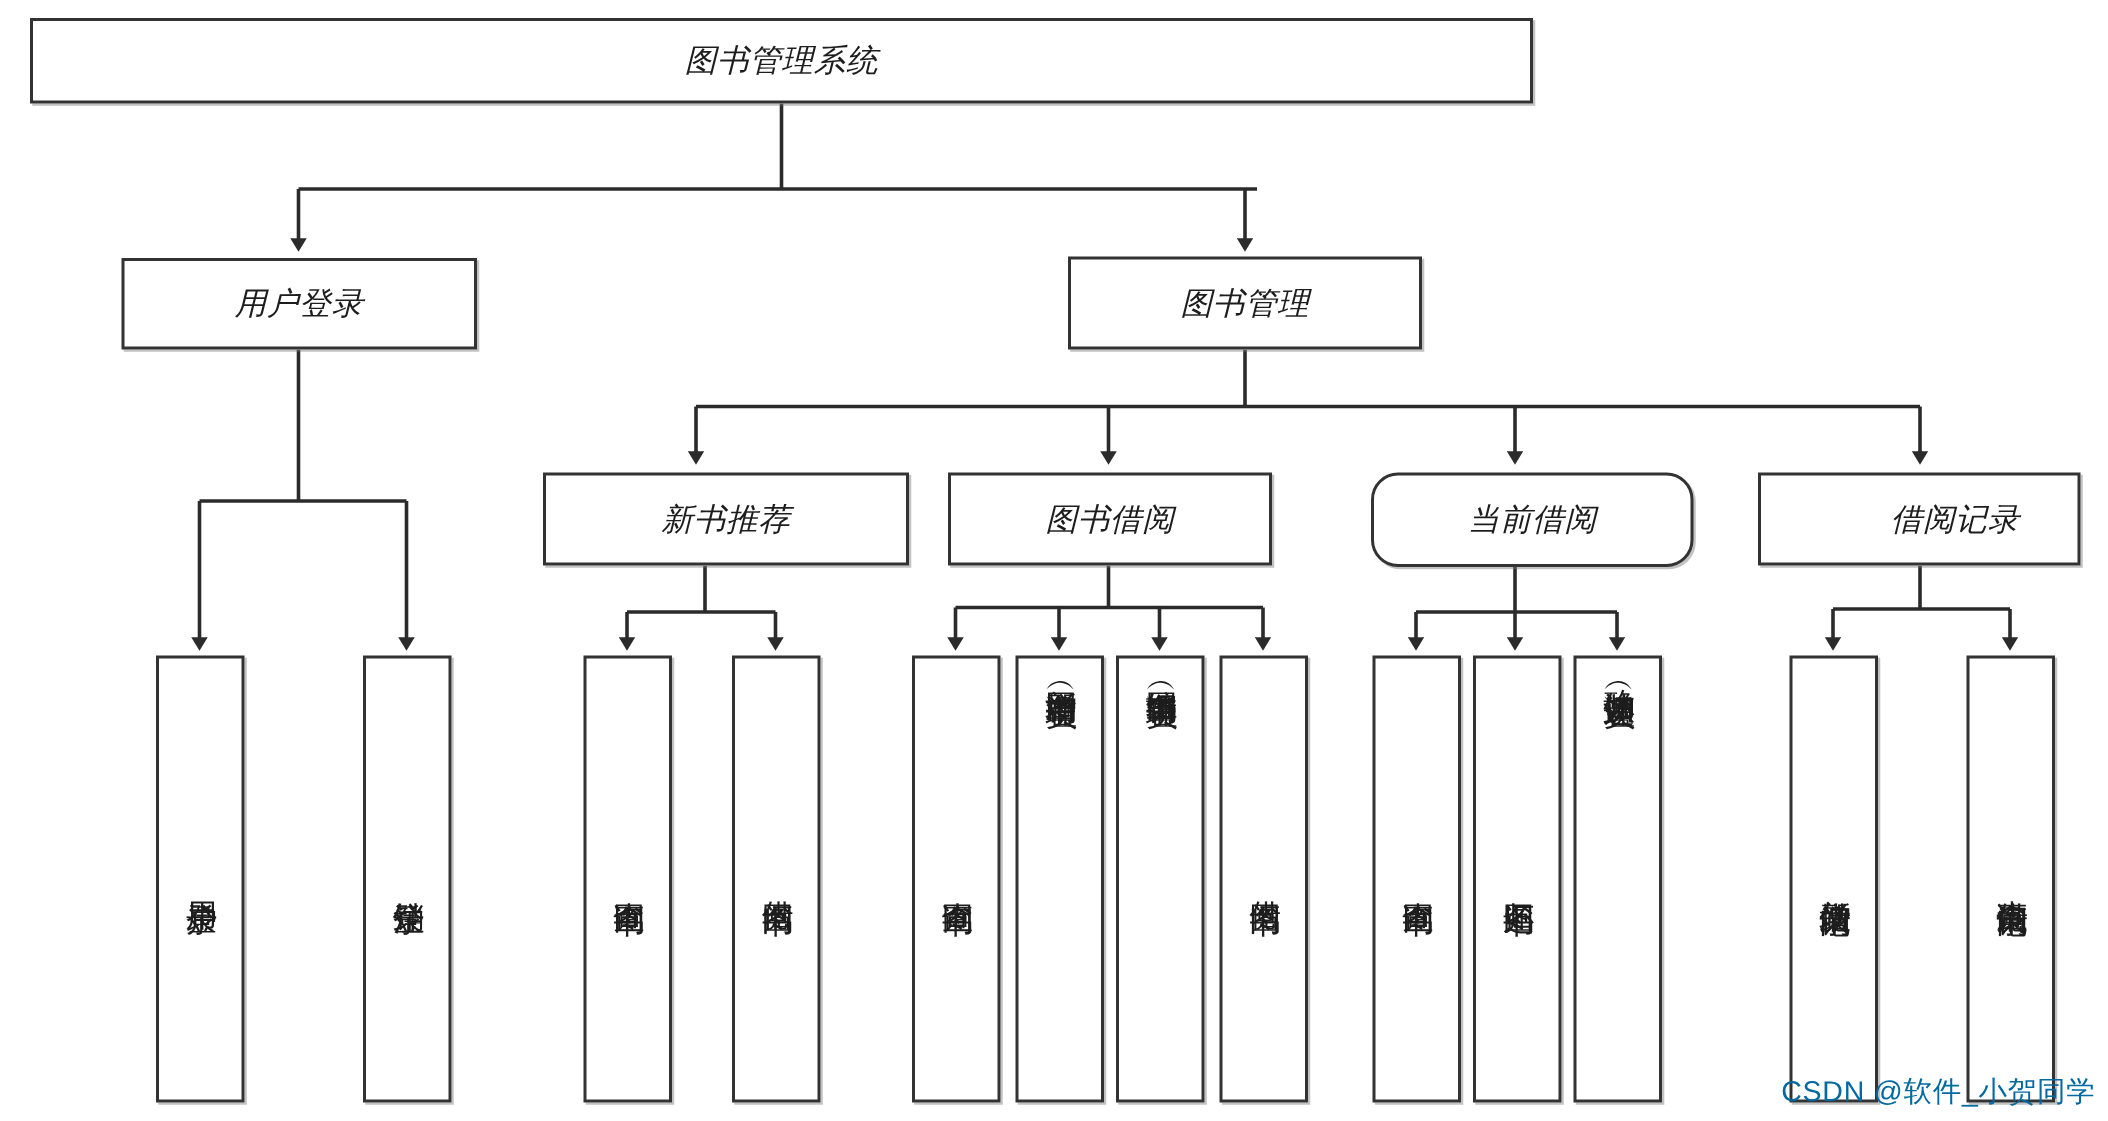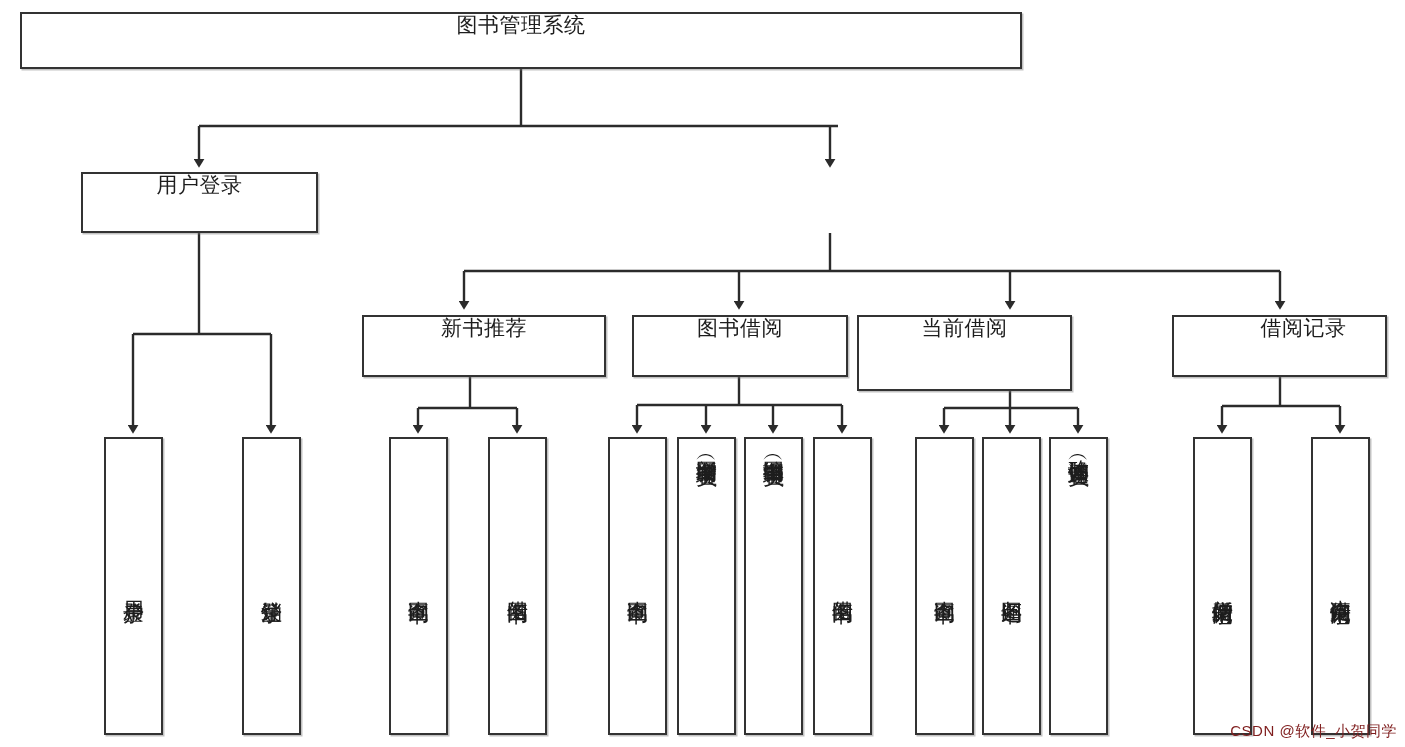--- a/index.html
+++ b/index.html
@@ -26,21 +26,23 @@
   }
   .node {
     position: absolute;
     box-sizing: border-box;
     background: #ffffff;
     border: 2.2px solid #333333;
     box-shadow: 1.5px 1.5px 0 rgba(120,120,120,0.45);
   }
   .node.horiz {
     display: flex;
+    align-items: center;
     justify-content: center;
+    font-style: italic;
   }
   .node.vert {
     display: flex;
     align-items: flex-start;
     justify-content: center;
     padding-top: 0;
   }
   .label-h {
     font-size: 21px;
     color: #1d1d1d;
@@ -66,22 +68,22 @@
   }
   .vwrap.top {
     align-items: flex-start;
     padding-top: 4px;
     box-sizing: border-box;
   }
   .watermark {
     position: absolute;
     right: 8px;
     bottom: 6px;
-    font-size: 15px;
-    color: #7f1d1d;
+    font-size: 19px;
+    color: #0369a1;
     white-space: nowrap;
     letter-spacing: 0.5px;
   }
 </style>
 </head>
 <body>
 
 <div id="stage">
 
   <svg id="wires" viewBox="0 0 1405 747">
@@ -135,30 +137,33 @@
   </svg>
 
   <div class="node horiz" style="left:20px; top:12px; width:1002px; height:57px;">
     <span class="label-h">图书管理系统</span>
   </div>
 
   <div class="node horiz" style="left:81px; top:172px; width:237px; height:61px;">
     <span class="label-h">用户登录</span>
   </div>
 
+  <div class="node horiz" style="left:712px; top:171px; width:236px; height:62px;">
+    <span class="label-h">图书管理</span>
+  </div>
 
   <div class="node horiz" style="left:362px; top:315px; width:244px; height:62px;">
     <span class="label-h">新书推荐</span>
   </div>
 
   <div class="node horiz" style="left:632px; top:315px; width:216px; height:62px;">
     <span class="label-h">图书借阅</span>
   </div>
 
-  <div class="node horiz" style="left:857px; top:315px; width:215px; height:76px;">
+  <div class="node horiz" style="left:914px; top:315px; width:215px; height:63px;border-radius:18px;">
     <span class="label-h">当前借阅</span>
   </div>
 
   <div class="node horiz" style="left:1172px; top:315px; width:215px; height:62px;padding-left:48px;">
     <span class="label-h">借阅记录</span>
   </div>
 
   <div class="node vert" style="left:104px; top:437px; width:59px; height:298px;">
     <div class="vwrap">
       <span class="label-v">用户登录</span>

